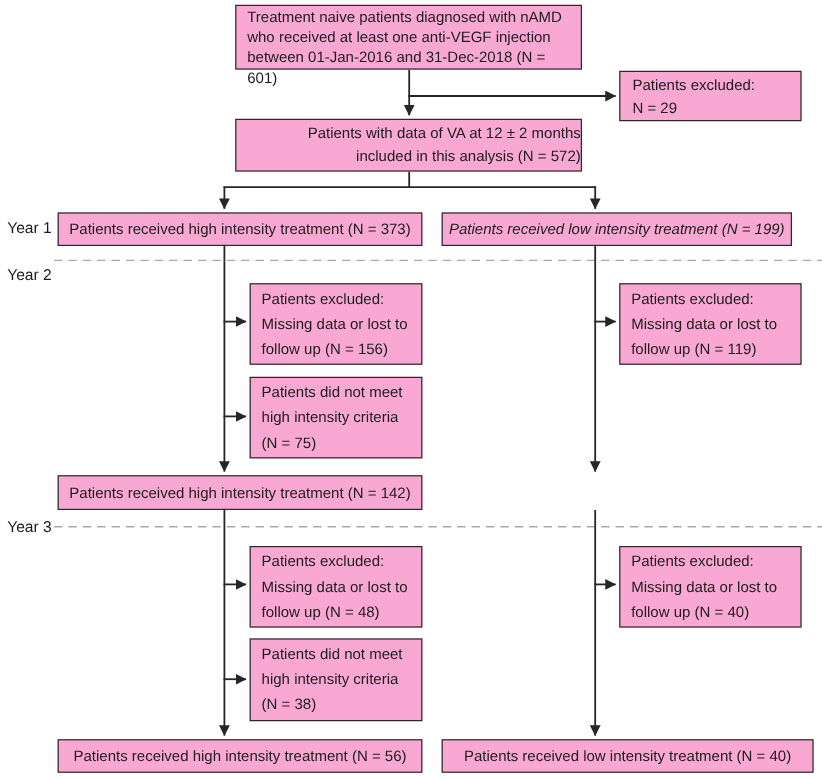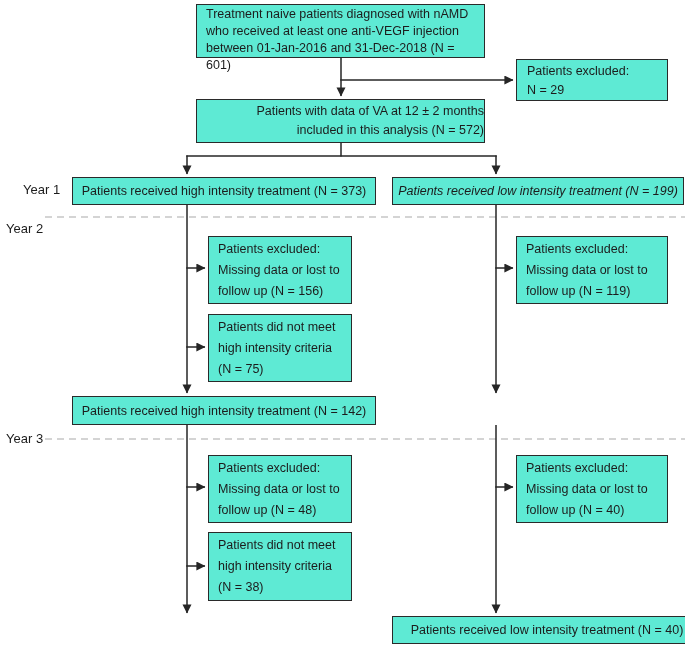--- a/index.html
+++ b/index.html
@@ -19,33 +19,32 @@
   #connector-layer {
     position: absolute;
     left: 0; top: 0;
     width: 685px; height: 649px;
     z-index: 0;
   }
   .box {
     position: absolute;
     box-sizing: border-box;
     border: 1.5px solid #2a2a2a;
-    background: #5eead4;
+    background: #f9a8d4;
     font-size: 12.5px;
     color: #1c1c1c;
     z-index: 1;
     white-space: pre-line;
   }
   .box.single {
     display: flex;
     align-items: center;
     justify-content: center;
     text-align: left;
     white-space: nowrap;
-    margin-left: 24px;
   }
   .box.centered {
     text-align: right;
     line-height: 19px;
     padding-top: 2px;
   }
   .box.leftalign3 {
     line-height: 21px;
     padding: 2px 4px 0 9px;
   }
@@ -101,21 +100,21 @@
 
       <line x1="187" y1="425" x2="187" y2="613" marker-end="url(#arrow)"></line>
       <line x1="186.25" y1="487" x2="205" y2="487" marker-end="url(#arrow)"></line>
       <line x1="186.25" y1="566" x2="205" y2="566" marker-end="url(#arrow)"></line>
 
       <line x1="496" y1="425" x2="496" y2="613" marker-end="url(#arrow)"></line>
       <line x1="495.25" y1="487" x2="513" y2="487" marker-end="url(#arrow)"></line>
     </g>
   </svg>
 
-  <div class="year-label" style="top:183px;margin-left:17px;">Year 1</div>
+  <div class="year-label" style="top:183px;">Year 1</div>
   <div class="year-label" style="top:222px;">Year 2</div>
   <div class="year-label" style="top:432px;">Year 3</div>
 
   <div class="box enrollment" style="left:196px; top:4px; width:289px; height:54px;">Treatment naive patients diagnosed with nAMD
 who received at least one anti-VEGF injection
 between 01-Jan-2016 and 31-Dec-2018 (N = 601)</div>
 
   <div class="box excl29" style="left:516px; top:59px; width:152px; height:42px;">Patients excluded:
 N = 29</div>
 
@@ -140,15 +139,16 @@
   <div class="box leftalign3" style="left:208px; top:455px; width:144px; height:68px;">Patients excluded:
 Missing data or lost to
 follow up (N = 48)</div>
   <div class="box leftalign3" style="left:208px; top:532px; width:144px; height:69px;">Patients did not meet
 high intensity criteria
 (N = 38)</div>
   <div class="box leftalign3" style="left:516px; top:455px; width:152px; height:68px;">Patients excluded:
 Missing data or lost to
 follow up (N = 40)</div>
 
+  <div class="box single" style="left:48px; top:616px; width:304px; height:28px;">Patients received high intensity treatment (N = 56)</div>
   <div class="box single" style="left:368px; top:616px; width:310px; height:28px;">Patients received low intensity treatment (N = 40)</div>
 
 </div>
 
 </body></html>

